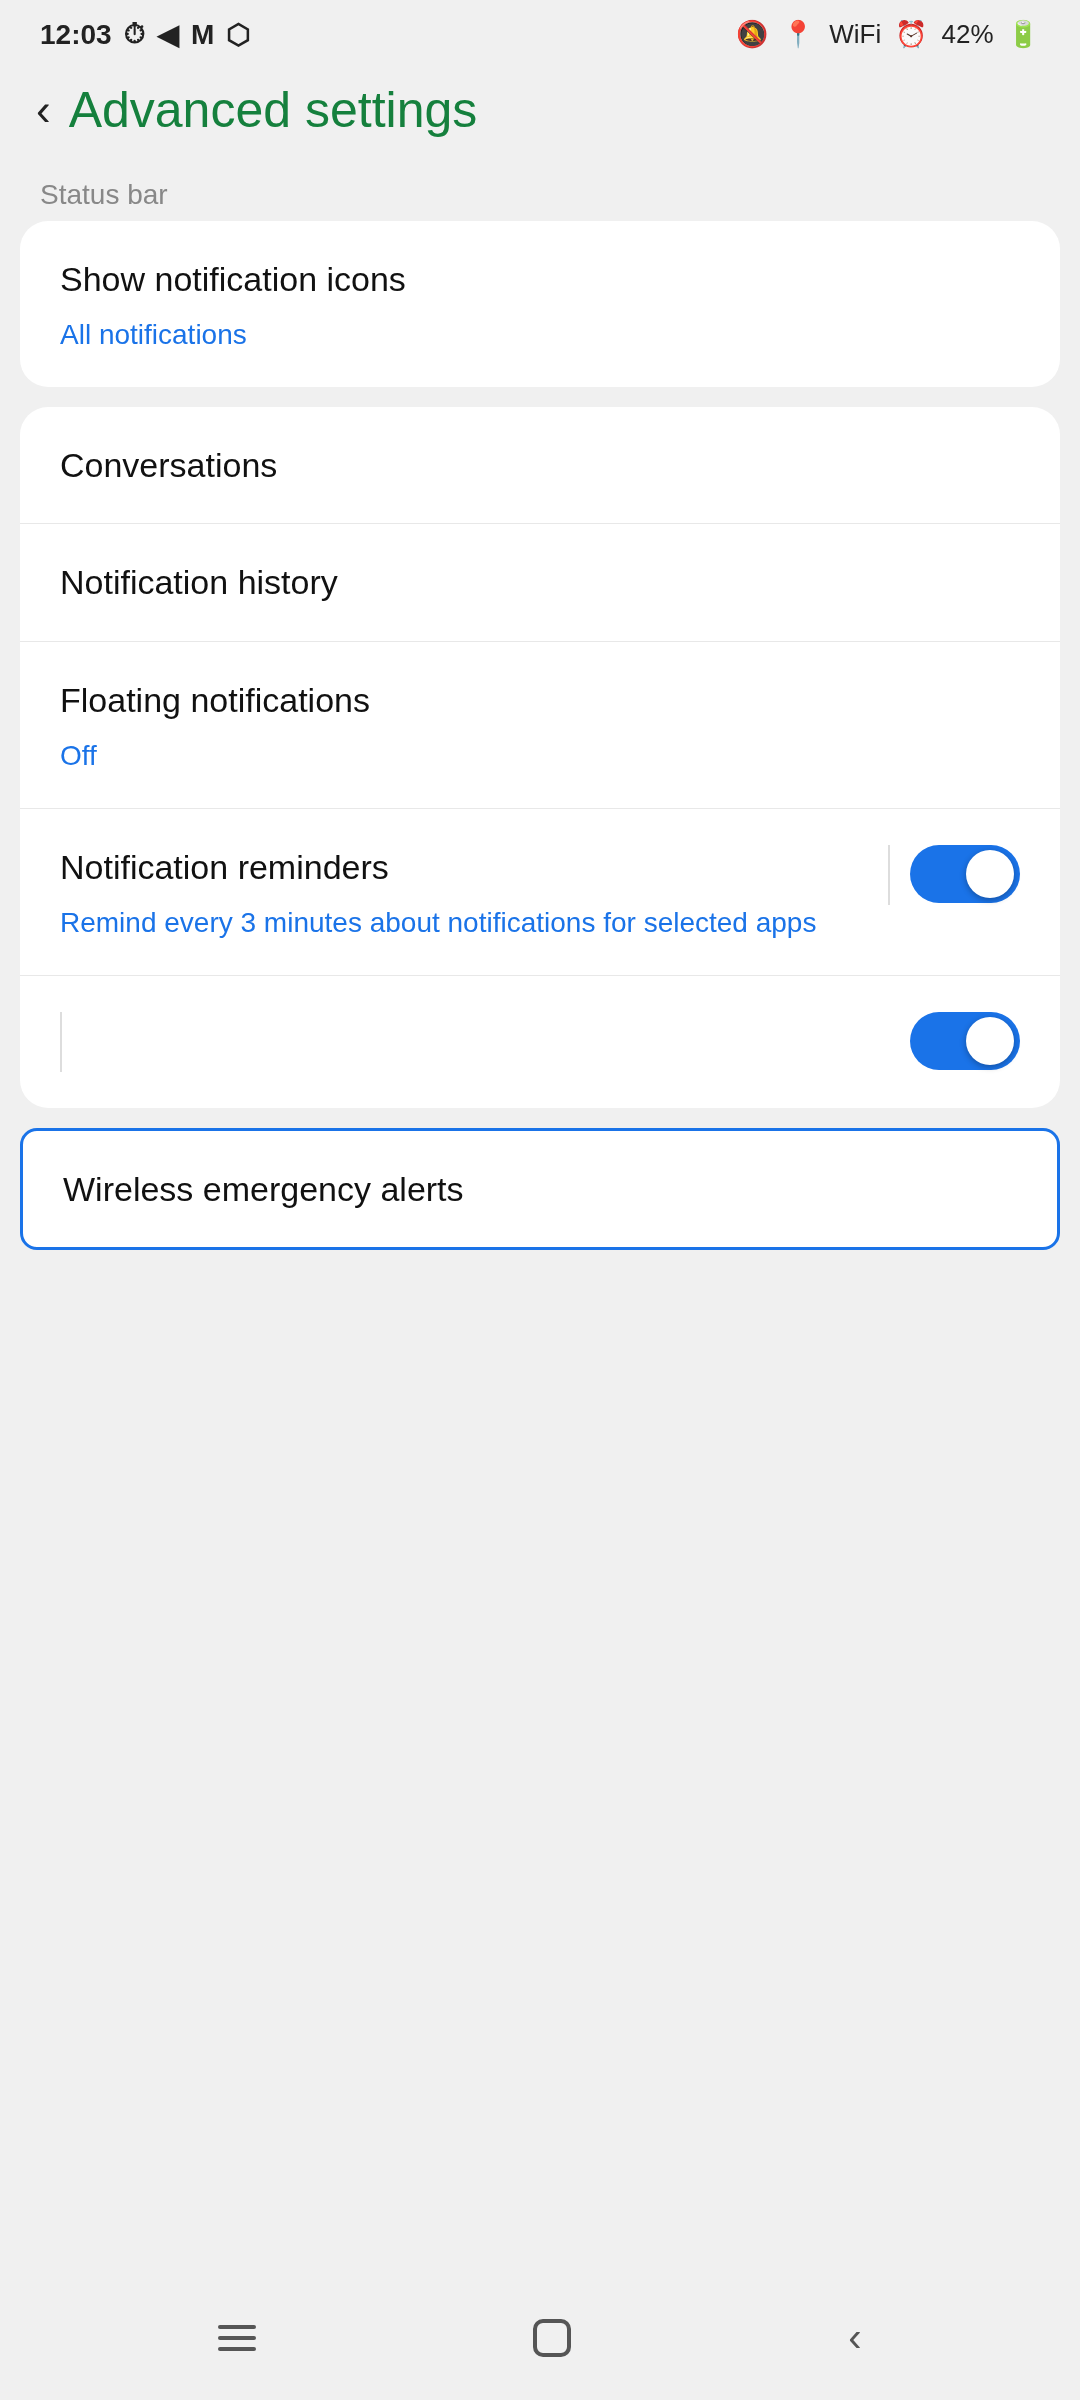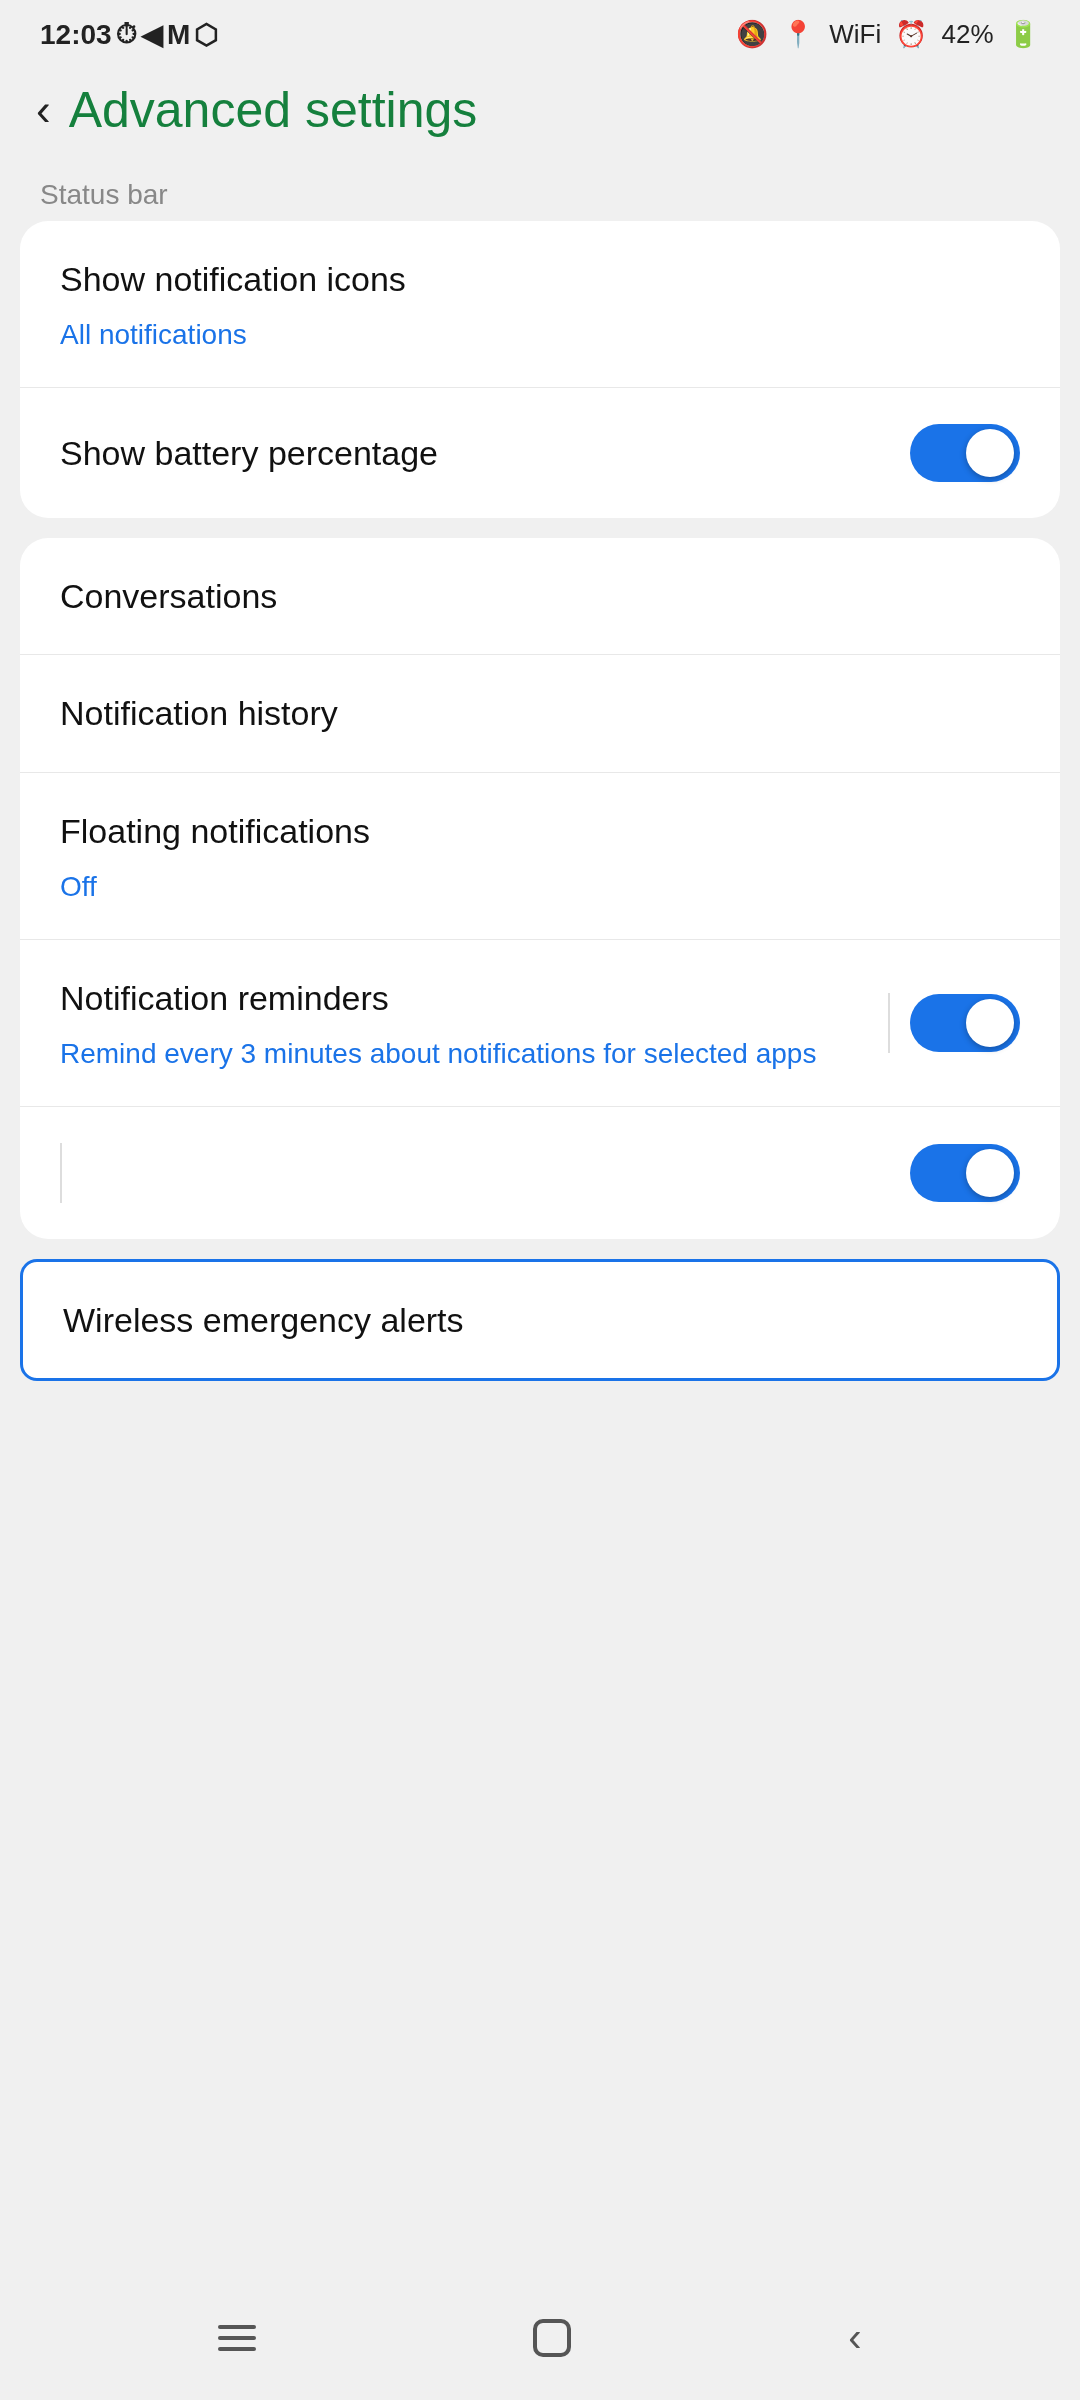--- a/index.html
+++ b/index.html
@@ -20,21 +20,21 @@
     .status-bar {
       display: flex;
       justify-content: space-between;
       align-items: center;
       padding: 18px 40px 10px 40px;
       background: #f0f0f0;
     }
     .status-bar-left {
       display: flex;
       align-items: center;
-      gap: 4px;
+      gap: 12px;
       font-size: 28px;
       font-weight: 600;
     }
     .status-bar-right {
       display: flex;
       align-items: center;
       gap: 14px;
       font-size: 26px;
     }
     .battery-text { font-weight: 500; font-size: 26px; }
@@ -71,21 +71,21 @@
     .card {
       background: #fff;
       border-radius: 28px;
       margin: 0 20px 20px 20px;
       overflow: hidden;
     }
 
     
     .setting-row {
       display: flex;
-      align-items: center;
+      align-items: flex-start;
       justify-content: space-between;
       padding: 36px 40px;
       border-bottom: 1px solid #e8e8e8;
       min-height: 100px;
     }
     .setting-row:last-child {
       border-bottom: none;
     }
     .setting-row-content {
       display: flex;
@@ -229,30 +229,20 @@
 
 <div class="card">
 
   <div class="setting-row">
     <div class="setting-row-content">
       <span class="setting-row-title">Show notification icons</span>
       <span class="setting-row-subtitle">All notifications</span>
     </div>
   </div>
 
-  <div class="setting-row">
-    <div class="setting-row-content">
-      <span class="setting-row-title">Show battery percentage</span>
-    </div>
-    <label class="toggle">
-      <input type="checkbox" checked="" style="">
-      <div class="toggle-track"></div>
-      <div class="toggle-thumb"></div>
-    </label>
-  </div>
 </div>
 
 <div class="card">
 
   <div class="setting-row">
     <div class="setting-row-content">
       <span class="setting-row-title">Conversations</span>
     </div>
   </div>
 

